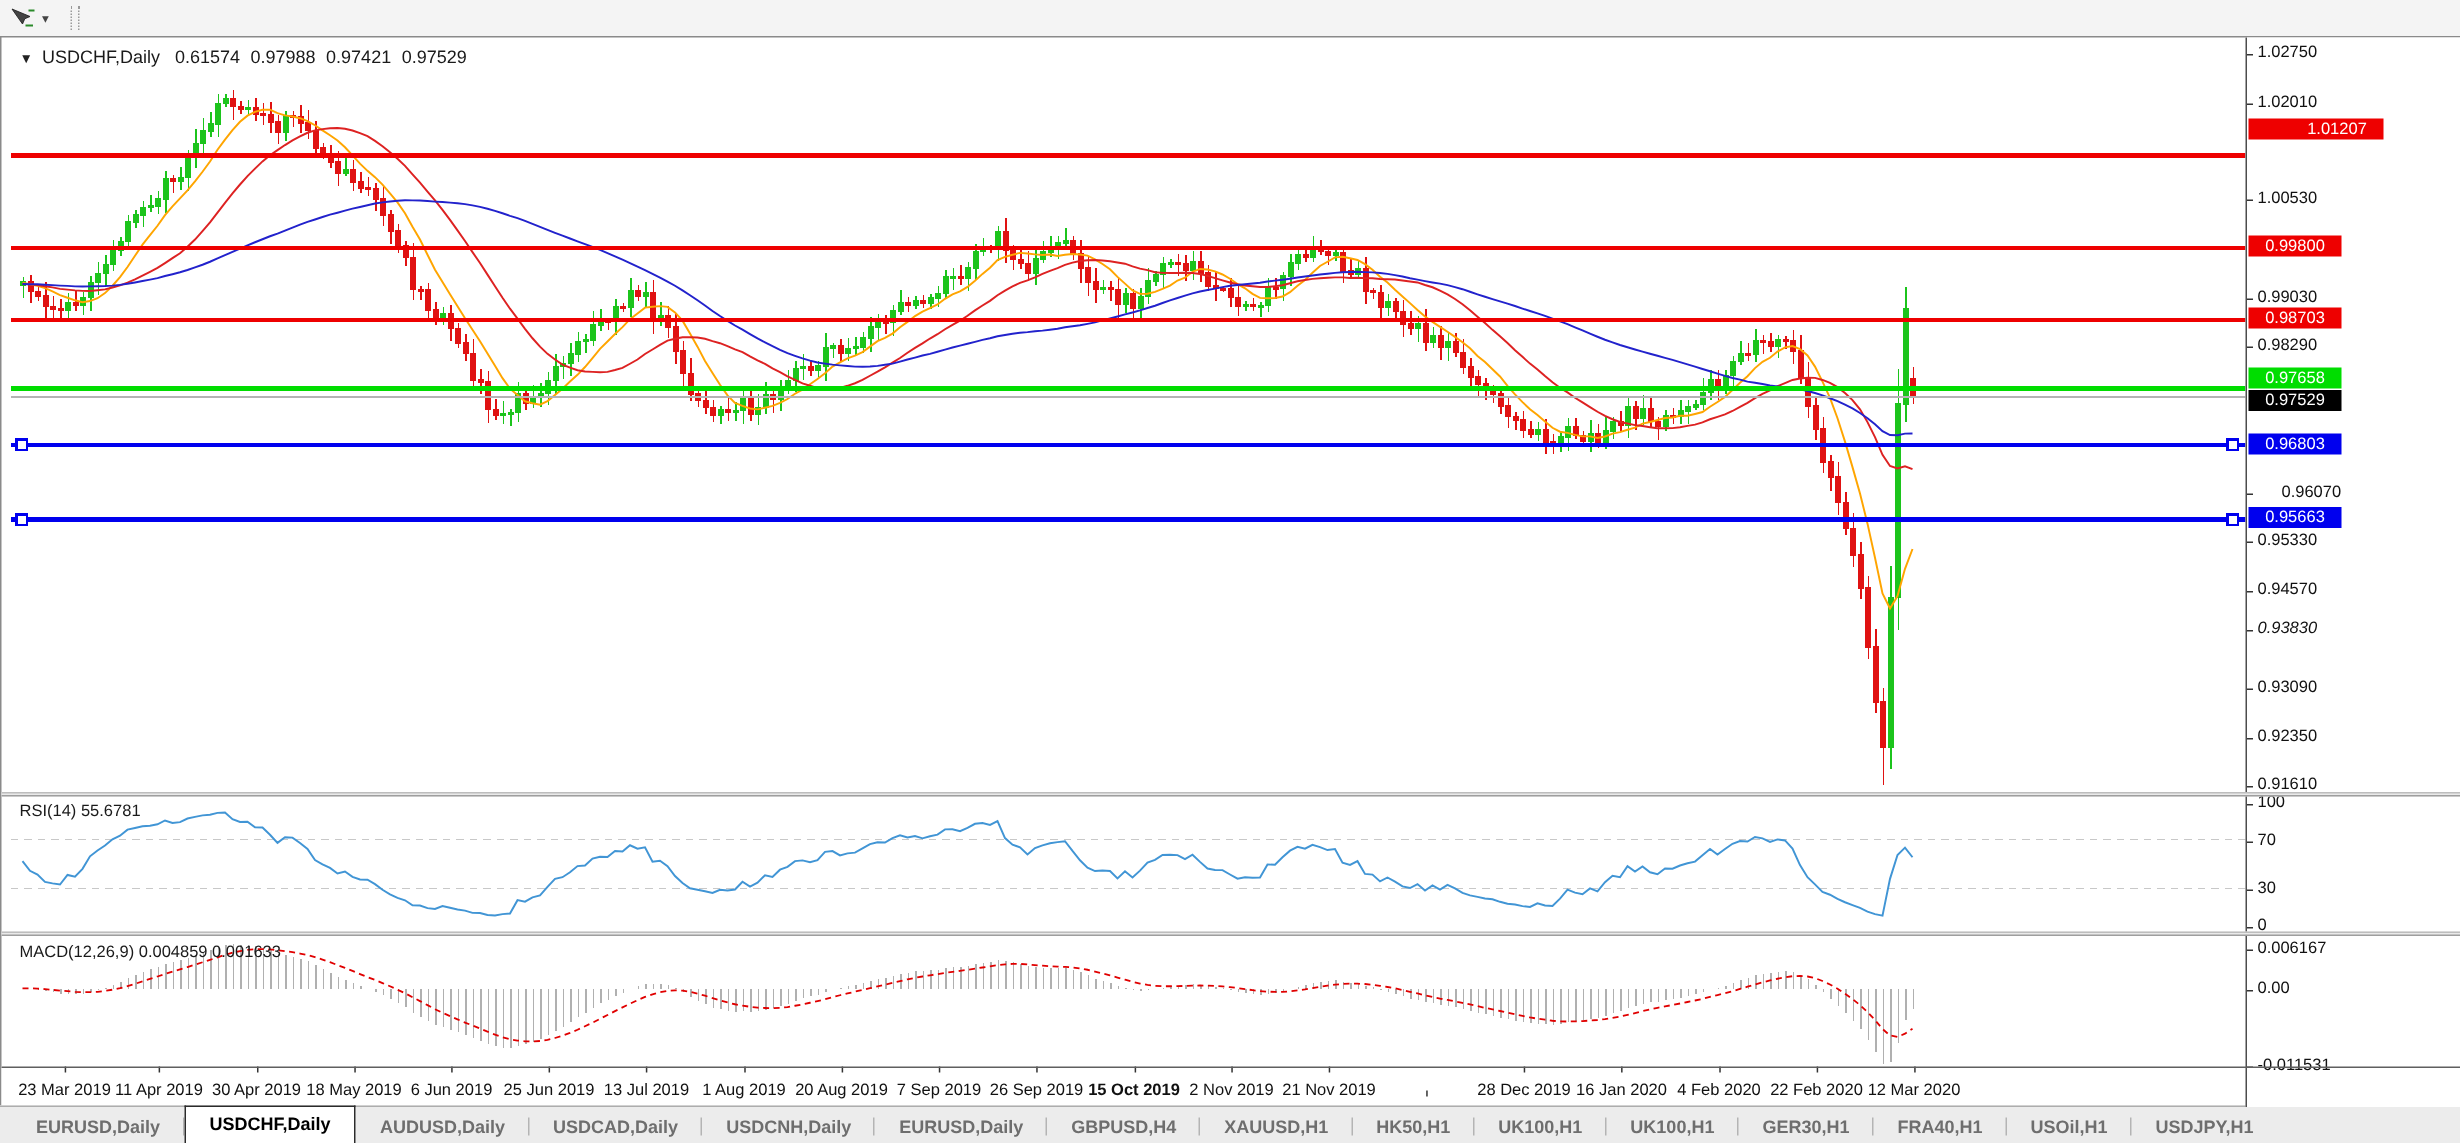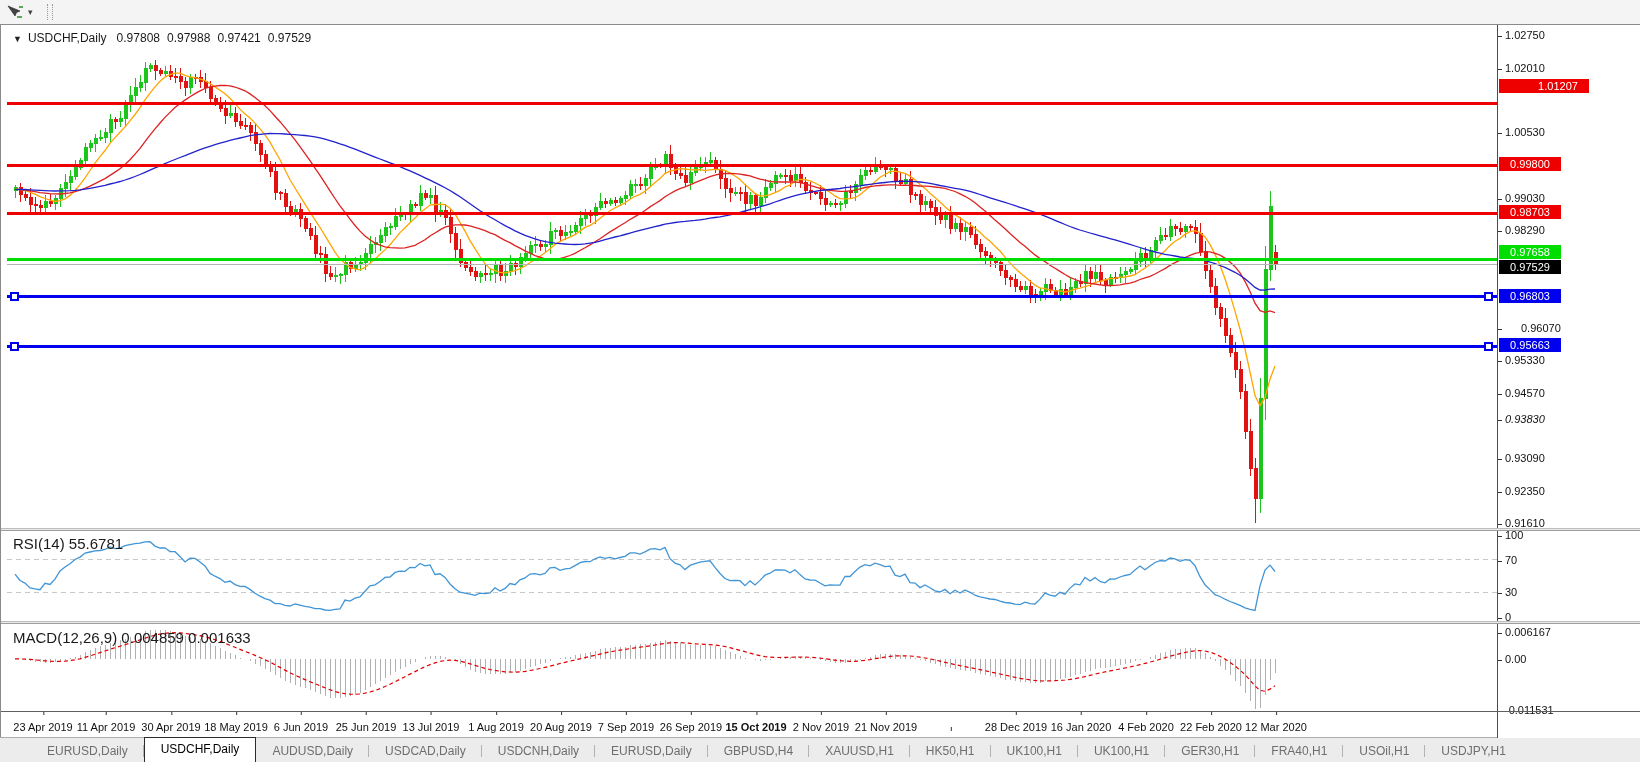--- a/index.html
+++ b/index.html
@@ -21,21 +21,21 @@
   .chartwin{position:absolute;left:0;top:24px;width:1640px;height:713px;background:#fff;
             border-top:1px solid #8a8a8a;border-left:1px solid #8a8a8a;box-sizing:border-box;}
   .plot{position:absolute;background:#fff;}
   #main-svg{left:6px;top:1px;}
   #rsi-svg{left:6px;top:506px;}
   #macd-svg{left:6px;top:600px;}
   .chart-title{position:absolute;left:12px;top:6px;font-size:12px;color:#1a1a1a;z-index:5;}
   .chart-title .sym{margin-right:10px;}
   .chart-title .v{margin-right:7px;}
   .tri{font-size:9px;color:#222;margin-right:6px;}
-  .panel-label{position:absolute;font-size:15px;color:#1a1a1a;z-index:5;text-align:right;}
+  .panel-label{position:absolute;font-size:11px;color:#1a1a1a;z-index:5;text-align:right;}
   #rsi-label{left:12px;top:510px;}
   #macd-label{left:12px;top:604px;}
 
   .splitter{position:absolute;left:0;width:1640px;height:3px;background:#e9e9e9;
             border-top:1px solid #bdbdbd;border-bottom:1px solid #9e9e9e;box-sizing:border-box;z-index:6;}
   .frame-line{position:absolute;left:0;width:1640px;height:1px;background:#5f5f5f;z-index:6;}
 
   
   .yaxis{position:absolute;left:1496px;top:0;width:144px;height:713px;background:#fff;
          border-left:1px solid #4d4d4d;box-sizing:border-box;z-index:4;}
@@ -44,21 +44,21 @@
   .badge{position:absolute;left:1px;width:62px;height:14px;line-height:14px;font-size:11px;
          color:#fff;text-align:center;white-space:nowrap;z-index:5;}
 
   
   .xaxis{position:absolute;left:0;top:686px;width:1496px;height:27px;background:#fff;}
   .xtick{position:absolute;top:10px;font-size:11px;color:#111;white-space:nowrap;transform:translateX(-50%);}
   .xtick::before{content:"";position:absolute;left:50%;top:-10px;width:1px;height:4px;background:#333;}
 
   
   .tabbar{position:absolute;left:0;top:737px;width:1640px;height:25px;background:#ececec;
-          border-top:1px solid #adadad;display:flex;align-items:flex-end;padding-left:31px;box-sizing:border-box;}
+          border-top:1px solid #adadad;display:flex;align-items:flex-end;padding-left:8px;box-sizing:border-box;font-weight:bold;}
   .tab{height:22px;line-height:22px;padding:0 16px;font-size:12px;color:#6e6e6e;position:relative;cursor:default;}
   .tab:not(.active):not(:last-child)::after{content:"";position:absolute;right:0;top:5px;height:12px;width:1px;background:#b4b4b4;}
   .tab.active{background:#fff;border:1px solid #2b2b2b;border-bottom:none;color:#000;height:24px;line-height:23px;z-index:2;}
   svg{shape-rendering:auto;}
   .crisp{shape-rendering:crispEdges;}
 </style>
 </head>
 <body>
 
 <div class="app">
@@ -69,21 +69,21 @@
         <path d="M2 2 L9 12 L10.5 8.5 L14 7 Z" fill="#444" stroke="#222" stroke-width="0.6"></path>
         <path d="M11 13 L16 13 M13 3 L17 3" stroke="#2a8a2a" stroke-width="1.4"></path>
       </svg>
       <span class="caret">▾</span>
     </div>
     <div class="grip"></div>
   </div>
 
   <div class="chartwin">
     <div class="chart-title">
-      <span class="tri">▼</span><span class="sym">USDCHF,Daily</span><span class="v">0.97808</span><span class="v">0.97988</span><span class="v">0.97421</span><span class="v">0.97529</span>
+      <span class="tri">▼</span><span class="sym">USDCHF,Daily</span><span class="v">0.61574</span><span class="v">0.97988</span><span class="v">0.97421</span><span class="v">0.97529</span>
     </div>
 
     <svg id="main-svg" class="plot" width="1490" height="503">
         <g class="crisp">
           <line x1="8.5" x2="8.5" y1="158.91537659980563" y2="172.48670050246844" stroke="#1cc41c" stroke-width="1"></line>
           <rect x="7" y="161.5848383308091" width="3" height="2.725502934914857" fill="#1cc41c" stroke="#1cc41c"></rect>
           <line x1="13.5" x2="13.5" y1="157.49068424528144" y2="176.15352629813063" stroke="#e01212" stroke-width="1"></line>
           <rect x="12" y="161.5848383308091" width="3" height="6.633331913332398" fill="#e01212" stroke="#e01212"></rect>
           <line x1="18.5" x2="18.5" y1="164.83481862142747" y2="174.78713726114034" stroke="#e01212" stroke-width="1"></line>
           <rect x="17" y="168.2181702441415" width="3" height="3.185615394284781" fill="#e01212" stroke="#e01212"></rect>
@@ -873,21 +873,21 @@
           <line x1="1258.5" x2="1258.5" y1="34" y2="70.25684325997122" stroke="#b0b0b0" stroke-width="1"></line>
           <line x1="1263.5" x2="1263.5" y1="34" y2="55.03099809014937" stroke="#b0b0b0" stroke-width="1"></line>
           <line x1="1268.5" x2="1268.5" y1="34" y2="47.54848476933546" stroke="#b0b0b0" stroke-width="1"></line>
         </g>
         <polyline points="8,33.9 13,33.9 18,34.1 23,34.4 28,34.9 33,35.4 38,35.8 43,36.2 48,36.4 53,36.4 58,36.2 63,35.6 68,34.8 73,33.8 78,32.4 83,30.9 88,29.2 93,27.6 98,26.0 103,24.3 108,22.7 113,21.2 118,19.7 123,18.1 128,16.5 133,14.9 138,13.2 143,11.6 148,10.1 153,9.1 158,8.3 163,7.8 168,7.7 173,7.9 178,8.4 183,9.1 188,9.8 193,10.7 198,11.7 203,13.1 208,14.7 213,16.4 218,18.4 223,20.3 228,22.3 233,24.4 238,26.4 243,28.3 248,30.4 253,32.5 258,34.8 263,37.1 268,39.8 273,42.4 278,45.1 283,47.8 288,50.2 293,52.4 298,54.6 303,56.7 308,58.7 313,60.7 318,62.8 323,64.7 328,66.5 333,67.9 338,68.7 343,69.2 348,69.3 353,69.0 358,68.2 363,67.0 368,65.5 373,63.6 378,61.5 383,59.2 388,56.8 393,54.2 398,51.7 403,49.1 408,46.6 413,44.1 418,41.8 423,39.6 428,37.9 433,36.5 438,35.6 443,35.2 448,35.4 453,36.2 458,37.4 463,38.8 468,40.4 473,41.9 478,43.3 483,44.5 488,45.4 493,46.2 498,46.8 503,47.0 508,47.1 513,46.9 518,46.4 523,45.5 528,44.6 533,43.5 538,42.4 543,41.2 548,39.8 553,38.5 558,37.3 563,36.1 568,35.0 573,33.8 578,32.6 583,31.4 588,30.3 593,29.1 598,27.9 603,26.9 608,26.0 613,25.2 618,24.4 623,23.6 628,22.9 633,22.2 638,21.5 643,20.8 648,20.0 653,19.2 658,18.4 663,17.9 668,17.6 673,17.6 678,18.0 683,18.4 688,18.8 693,19.1 698,19.4 703,19.6 708,20.0 713,20.6 718,21.5 723,22.7 728,24.0 733,25.3 738,26.7 743,28.1 748,29.5 753,30.7 758,31.6 763,32.2 768,32.5 773,32.5 778,32.4 783,32.3 788,32.1 793,32.0 798,32.1 803,32.3 808,32.6 813,33.1 818,33.7 823,34.4 828,35.1 833,35.7 838,36.1 843,36.3 848,36.3 853,35.9 858,35.3 863,34.6 868,33.7 873,32.9 878,32.1 883,31.4 888,31.0 893,30.8 898,30.8 903,31.0 908,31.5 913,32.2 918,33.0 923,33.9 928,35.0 933,36.2 938,37.3 943,38.5 948,39.6 953,40.7 958,41.6 963,42.6 968,43.6 973,44.6 978,45.7 983,46.9 988,47.9 993,49.0 998,50.1 1003,51.2 1008,52.3 1013,53.3 1018,54.1 1023,54.8 1028,55.5 1033,55.9 1038,56.0 1043,55.9 1048,55.7 1053,55.4 1058,55.0 1063,54.4 1068,53.6 1073,52.7 1078,51.6 1083,50.4 1088,49.1 1093,48.0 1098,46.9 1103,45.9 1108,45.0 1113,44.0 1118,43.0 1123,42.0 1128,40.9 1133,39.6 1138,38.4 1143,37.1 1148,35.8 1153,34.3 1158,32.8 1163,31.3 1168,29.9 1173,28.6 1178,27.5 1183,26.5 1188,25.8 1193,25.6 1198,26.0 1203,27.1 1208,29.0 1213,31.3 1218,34.1 1223,37.4 1228,41.0 1233,45.1 1238,49.7 1243,55.0 1248,61.0 1253,65.3 1258,66.3 1263,64.1 1268,60.8" fill="none" stroke="#e00000" stroke-width="1.2" stroke-dasharray="4,3"></polyline>
       </svg>
 
     <div class="frame-line" style="top:686px"></div>
 
     <div class="xaxis" id="x-axis">
-        <div class="xtick" style="left: 42px;">23 Apr 2019</div>
+        <div class="xtick" style="left: 42px;">23 Mar 2019</div>
         <div class="xtick" style="left: 105px;">11 Apr 2019</div>
         <div class="xtick" style="left: 170px;">30 Apr 2019</div>
         <div class="xtick" style="left: 235px;">18 May 2019</div>
         <div class="xtick" style="left: 300px;">6 Jun 2019</div>
         <div class="xtick" style="left: 365px;">25 Jun 2019</div>
         <div class="xtick" style="left: 430px;">13 Jul 2019</div>
         <div class="xtick" style="left: 495px;">1 Aug 2019</div>
         <div class="xtick" style="left: 560px;">20 Aug 2019</div>
         <div class="xtick" style="left: 625px;">7 Sep 2019</div>
         <div class="xtick" style="left: 690px;">26 Sep 2019</div>

